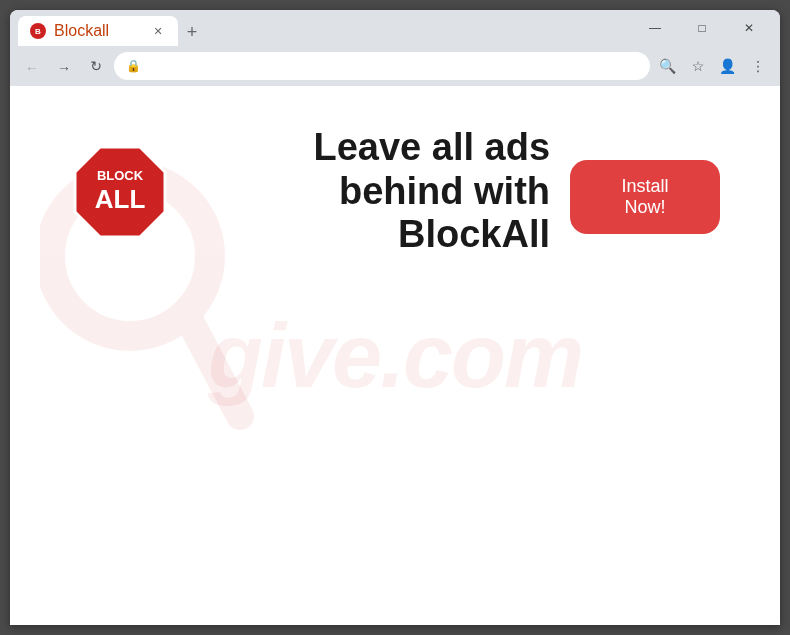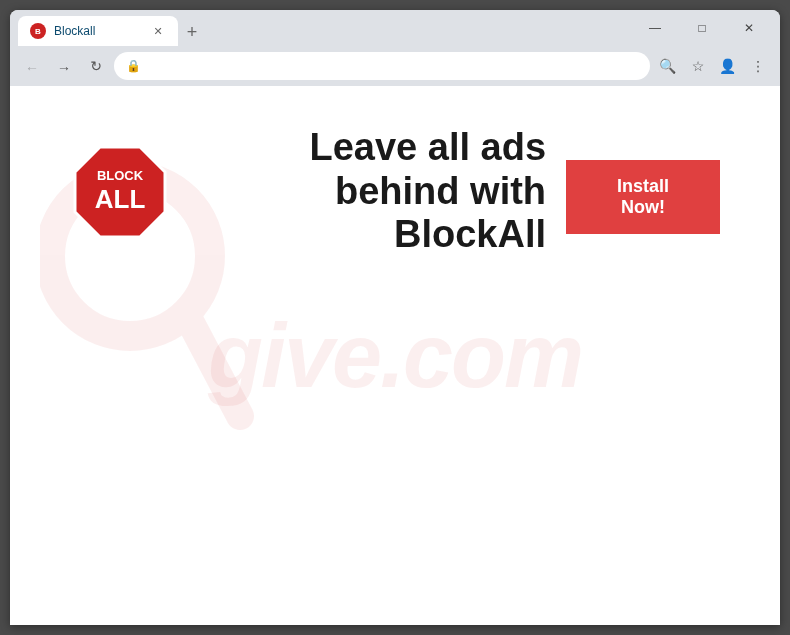--- a/index.html
+++ b/index.html
@@ -64,22 +64,22 @@
       align-items: center;
       justify-content: center;
       font-size: 8px;
       color: white;
       font-weight: bold;
       flex-shrink: 0;
     }
 
     .tab-title {
       flex: 1;
-      font-size: 12px;
-      color: #0c4a6e;
+      font-size: 16px;
+      color: #c2410c;
     }
 
     .tab-close {
       width: 16px;
       height: 16px;
       border-radius: 50%;
       display: flex;
       align-items: center;
       justify-content: center;
       font-size: 11px;
@@ -258,24 +258,24 @@
       color: #555;
       text-align: center;
       max-width: 520px;
       line-height: 1.6;
     }
 
     .install-btn {
       background: #e04040;
       color: #ffffff;
       border: none;
-      border-radius: 0;
+      border-radius: 17px;
       padding: 16px 48px;
       font-size: 18px;
-      font-weight: 700;
+      font-weight: 400;
       cursor: pointer;
       margin-top: 10px;
     }
   </style>
 </head>
 <body>
 
 <div class="browser-window">
 
   <div class="title-bar">

